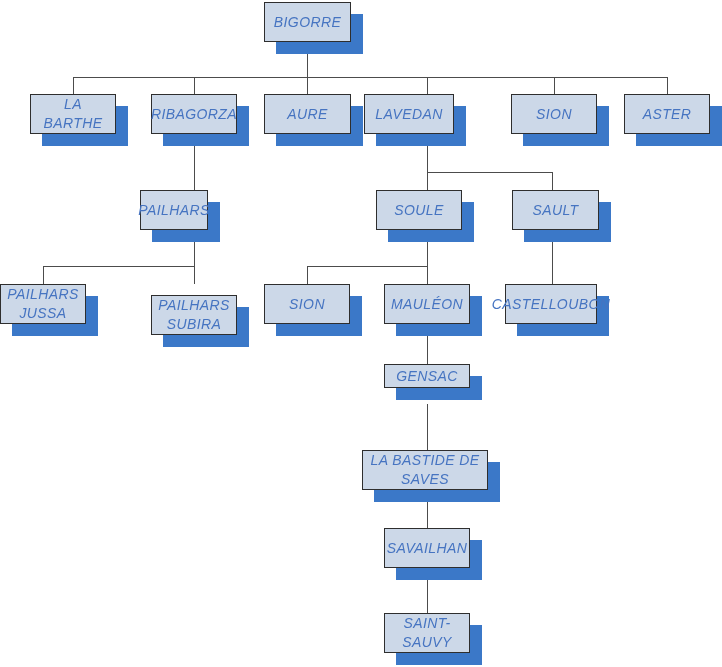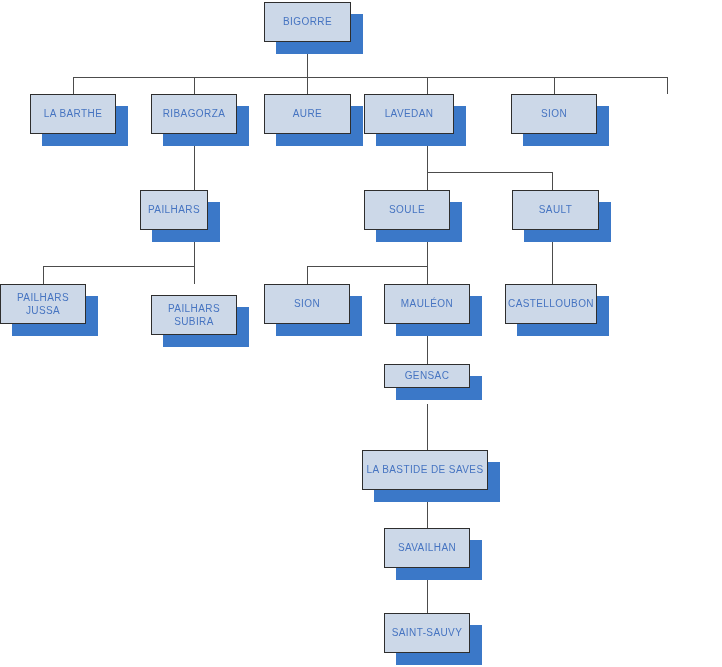--- a/index.html
+++ b/index.html
@@ -13,22 +13,22 @@
     background:var(--node-shadow,#3b78c8); z-index:1;
   }
   .node-box {
     position:absolute; left:0; top:0; width:100%; height:100%;
     box-sizing:border-box; background:var(--node-fill,#ccd8e8);
     border:1.5px solid var(--node-border,#2e2e2e);
     display:flex; align-items:center; justify-content:center;
     text-align:center; z-index:2;
   }
   .node-label {
-    font-size:10px; color:var(--node-text,#4674c1);
-    letter-spacing:0.4px; line-height:1.35; padding:0 3px;
+    font-size:14px; color:var(--node-text,#4674c1);
+    letter-spacing:0.4px; line-height:1.35; padding:0 3px;font-style:italic;
   }
   .vline, .hline { position:absolute; background:var(--connector,#4c4c4c); z-index:0; }
   .vline { width:1px; }
   .hline { height:1px; }
 </style>
 </head>
 <body>
 
 <div class="canvas">
 
@@ -96,29 +96,35 @@
       </div>
   </div>
 
   <div class="node" style="left:511px;top:94px;width:86px;height:40px">
     <div class="node-shadow"></div>
     <div class="node-box">
         <span class="node-label">SION</span>
       </div>
   </div>
 
+  <div class="node" style="left:624px;top:94px;width:86px;height:40px">
+    <div class="node-shadow"></div>
+    <div class="node-box">
+        <span class="node-label">ASTER</span>
+      </div>
+  </div>
 
   <div class="node" style="left:140px;top:190px;width:68px;height:40px">
     <div class="node-shadow"></div>
     <div class="node-box">
         <span class="node-label">PAILHARS</span>
       </div>
   </div>
 
-  <div class="node" style="left:364px;top:190px;width:86px;height:40px">
+  <div class="node" style="left:376px;top:190px;width:86px;height:40px">
     <div class="node-shadow"></div>
     <div class="node-box">
         <span class="node-label">SOULE</span>
       </div>
   </div>
 
   <div class="node" style="left:512px;top:190px;width:87px;height:40px">
     <div class="node-shadow"></div>
     <div class="node-box">
         <span class="node-label">SAULT</span>

